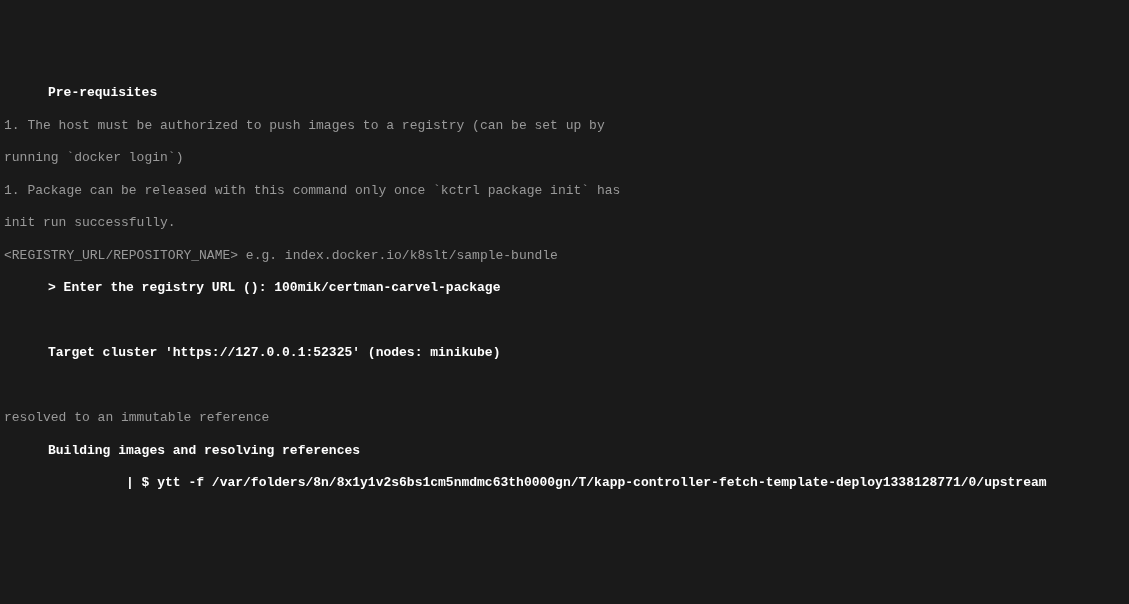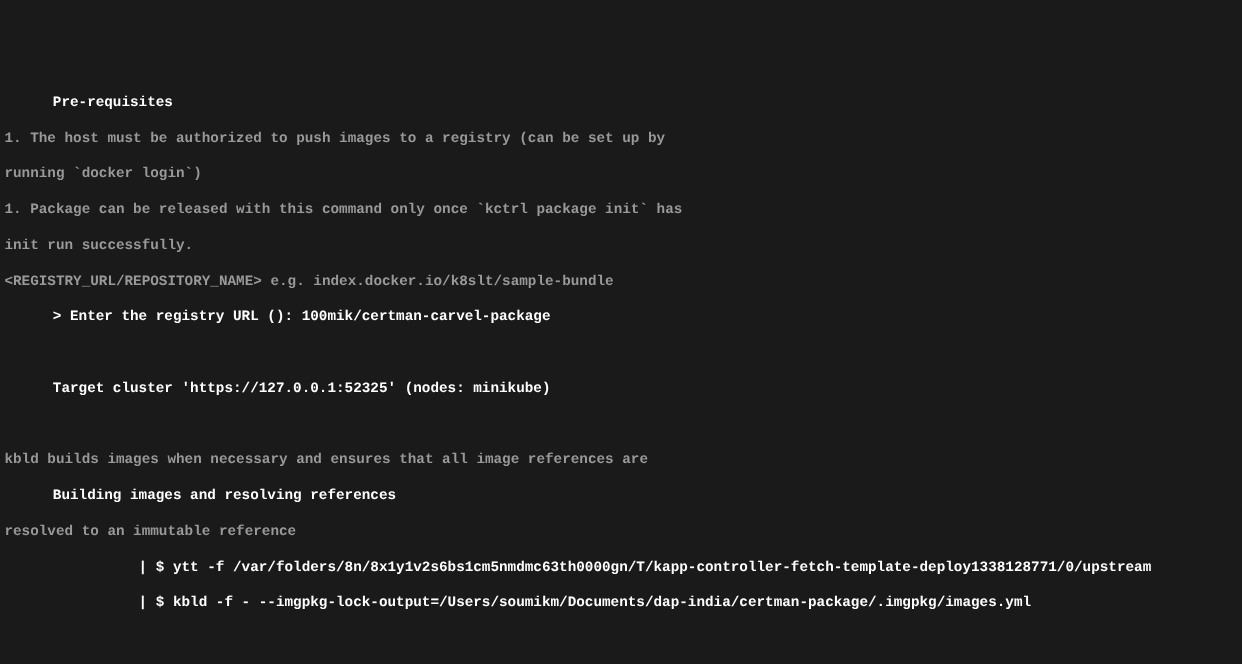--- a/index.html
+++ b/index.html
@@ -17,21 +17,20 @@
       white-space: pre;
       overflow-x: auto;
     }
     .bold {
       color: #ffffff;
       font-weight: bold;
       margin-left: 44px;
     }
     .normal {
       color: #999999;
-      font-weight: bold;
     }
     .line {
       display: block;
     }
   </style>
 </head>
 <body>
 
 
 
@@ -39,25 +38,23 @@
 <span class="line bold">Pre-requisites</span>
 <span class="line normal">1. The host must be authorized to push images to a registry (can be set up by</span>
 <span class="line normal">running `docker login`)</span>
 <span class="line normal">1. Package can be released with this command only once `kctrl package init` has</span>
 <span class="line normal">init run successfully.</span>
 <span class="line normal">&lt;REGISTRY_URL/REPOSITORY_NAME&gt; e.g. index.docker.io/k8slt/sample-bundle</span>
 <span class="line bold">&gt; Enter the registry URL (): 100mik/certman-carvel-package</span>
 <span class="line"> </span>
 <span class="line bold">Target cluster 'https://127.0.0.1:52325' (nodes: minikube)</span>
 <span class="line"> </span>
-<span class="line normal">kbld builds images when necessary and ensures that all image references are</span>
+<span class="line normal">resolved to an immutable reference</span>
 <span class="line bold">Building images and resolving references</span>
-<span class="line normal">resolved to an immutable reference</span>
 <span class="line bold">          | $ ytt -f /var/folders/8n/8x1y1v2s6bs1cm5nmdmc63th0000gn/T/kapp-controller-fetch-template-deploy1338128771/0/upstream</span>
-<span class="line bold">          | $ kbld -f - --imgpkg-lock-output=/Users/soumikm/Documents/dap-india/certman-package/.imgpkg/images.yml</span>
 
 
 
 
 
 
 
 
 
 

